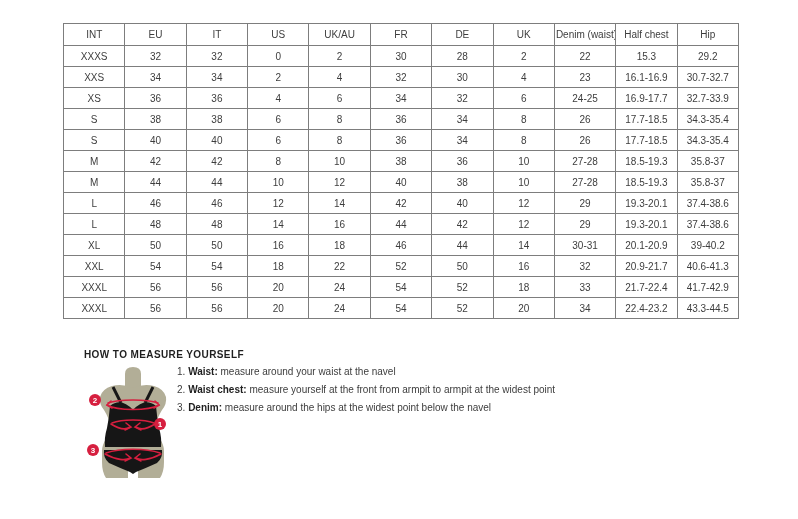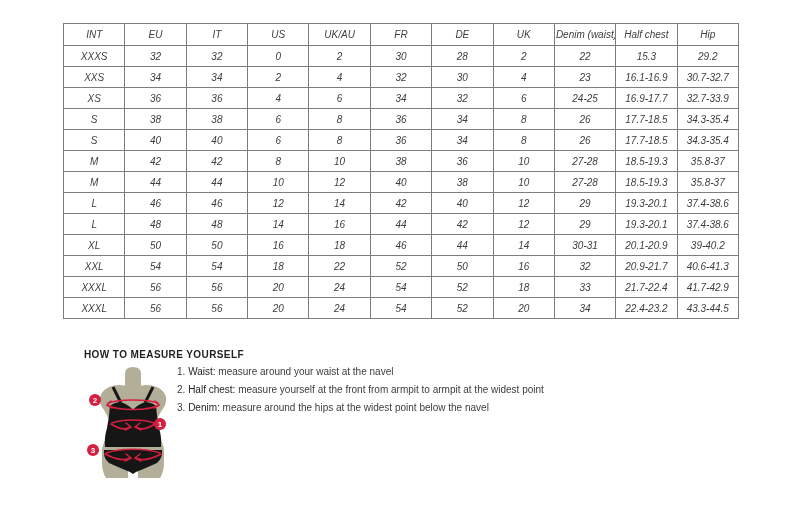--- a/index.html
+++ b/index.html
@@ -10,21 +10,20 @@
     font-family: "Liberation Sans", sans-serif;
     color: #3f3f3f;
     overflow: hidden;
   }
 
   
   .table-wrap {
     position: absolute;
     left: 63px; top: 23px;
     width: 676px;
-    font-style: italic;
   }
   table.size-chart {
     border-collapse: collapse;
     table-layout: fixed;
     width: 676px;
   }
   table.size-chart th,
   table.size-chart td {
     border: 1px solid #7d7d7d;
     height: 21px;
@@ -58,21 +57,21 @@
     position: absolute;
     left: 177px; top: 366px;
     width: 420px;
   }
   .step {
     font-size: 10px;
     color: #3d3d3d;
     margin-bottom: 7px;
     line-height: 11px;
   }
-  .step .step-label { font-weight: 400; color: #1f1f1f; }
+  .step .step-label { font-weight: 700; color: #1f1f1f; }
 </style>
 </head>
 <body>
 
 <div class="table-wrap">
   <table class="size-chart">
     <thead>
       <tr id="header-row">
           <th>INT</th>
           <th>EU</th>
@@ -316,15 +315,15 @@
     </g>
     <g>
       <circle cx="15" cy="84" r="6" fill="#d61f3f"></circle>
       <text x="15" y="87" text-anchor="middle" font-size="8" font-weight="bold" fill="#ffffff" font-family="Liberation Sans, sans-serif">3</text>
     </g>
   </svg>
 </div>
 
 <div class="steps">
   <div class="step"><span>1.</span> <span class="step-label">Waist:</span><span> measure around your waist at the navel</span></div>
-  <div class="step"><span>2.</span> <span class="step-label">Half chest:</span><span> measure yourself at the front from armpit to armpit at the widest point</span></div>
+  <div class="step"><span>2.</span> <span class="step-label">Waist chest:</span><span> measure yourself at the front from armpit to armpit at the widest point</span></div>
   <div class="step"><span>3.</span> <span class="step-label">Denim:</span><span> measure around the hips at the widest point below the navel</span></div>
 </div>
 
 </body></html>

